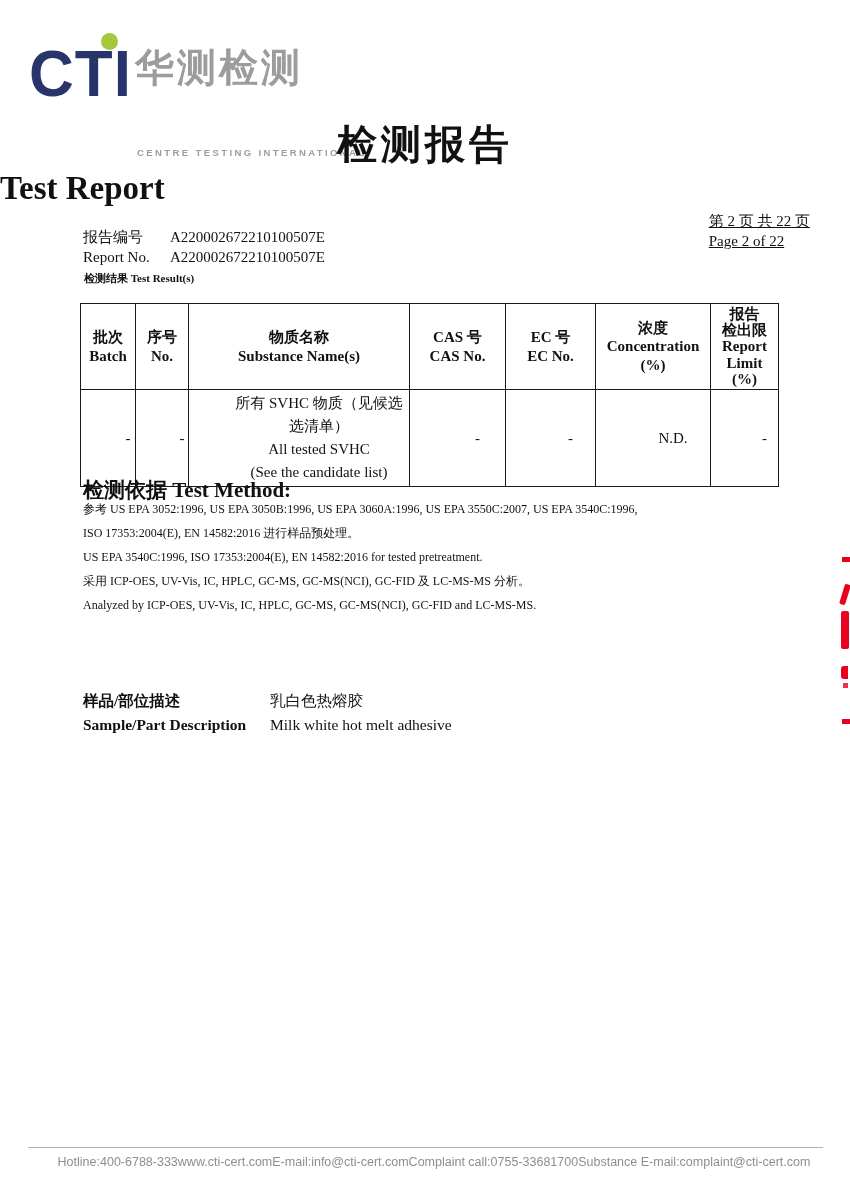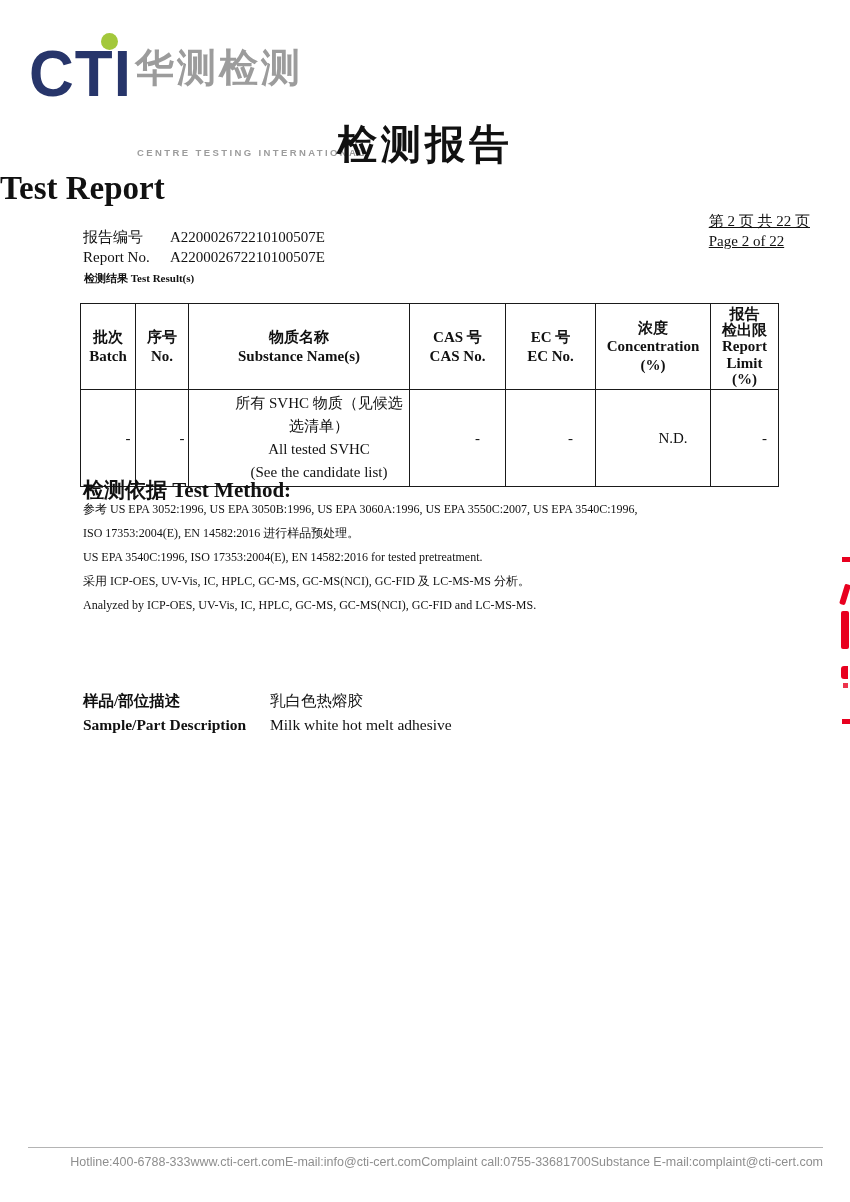--- a/index.html
+++ b/index.html
@@ -76,21 +76,21 @@
   .sf1{right:0;top:557px;width:8px;height:5px;}
   .sf2{right:2px;top:584px;width:6px;height:21px;transform:rotate(17deg);border-radius:2px;}
   .sf3{right:1px;top:611px;width:8px;height:38px;border-radius:2px;}
   .sf4{right:2px;top:666px;width:7px;height:13px;border-radius:3px 0 0 3px;}
   .sf5{right:2px;top:683px;width:5px;height:5px;opacity:.8;}
   .sf6{right:0;top:719px;width:8px;height:5px;}
   
   .footer-line{position:absolute;left:28px;top:1147px;width:795px;height:1px;background:var(--line-gray,#b4b4b4);}
   .footer-items{
     position:absolute;left:45px;top:1155px;width:778px;
-    display:flex;justify-content:flex-end;
+    display:flex;justify-content:center;
     font-family:"Liberation Sans", sans-serif;font-size:12.5px;
     color:var(--footer-gray,#8e8e8e);white-space:nowrap;
   }
 </style>
 </head>
 <body>
 
 <div class="cti">CTI</div>
 <div class="cti-dot"></div>
 <div class="logo-zh">华测检测</div>

